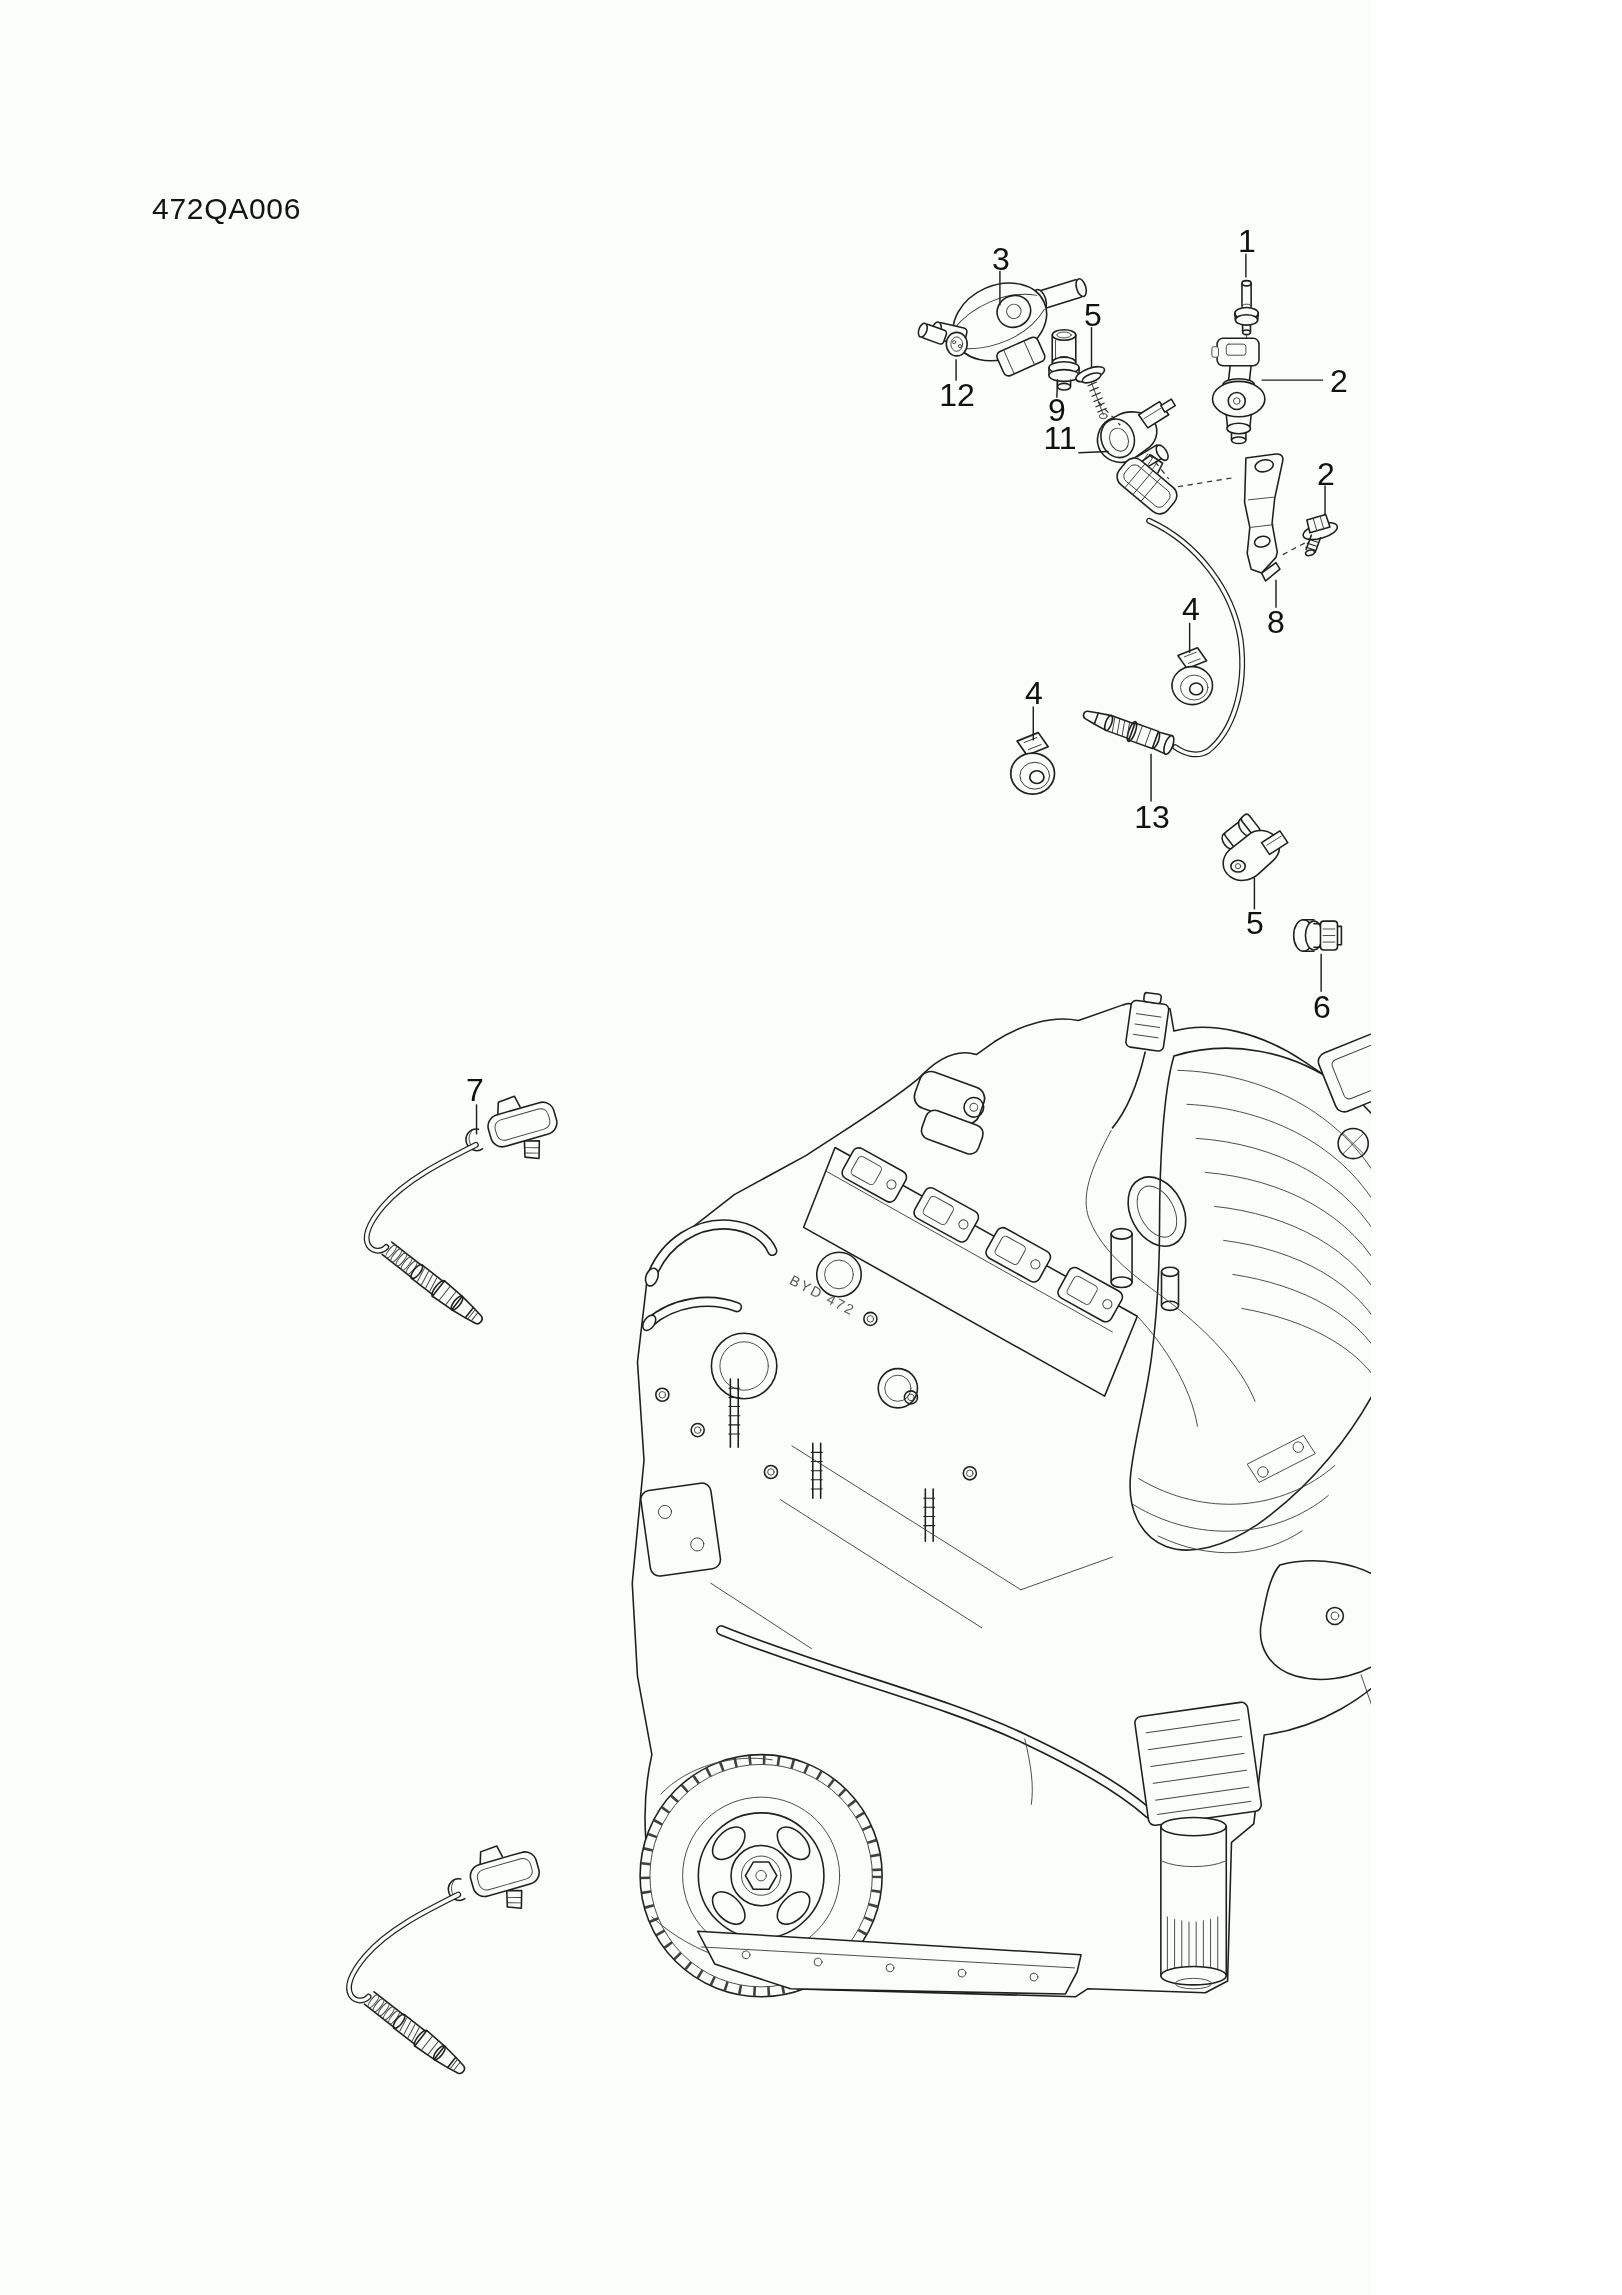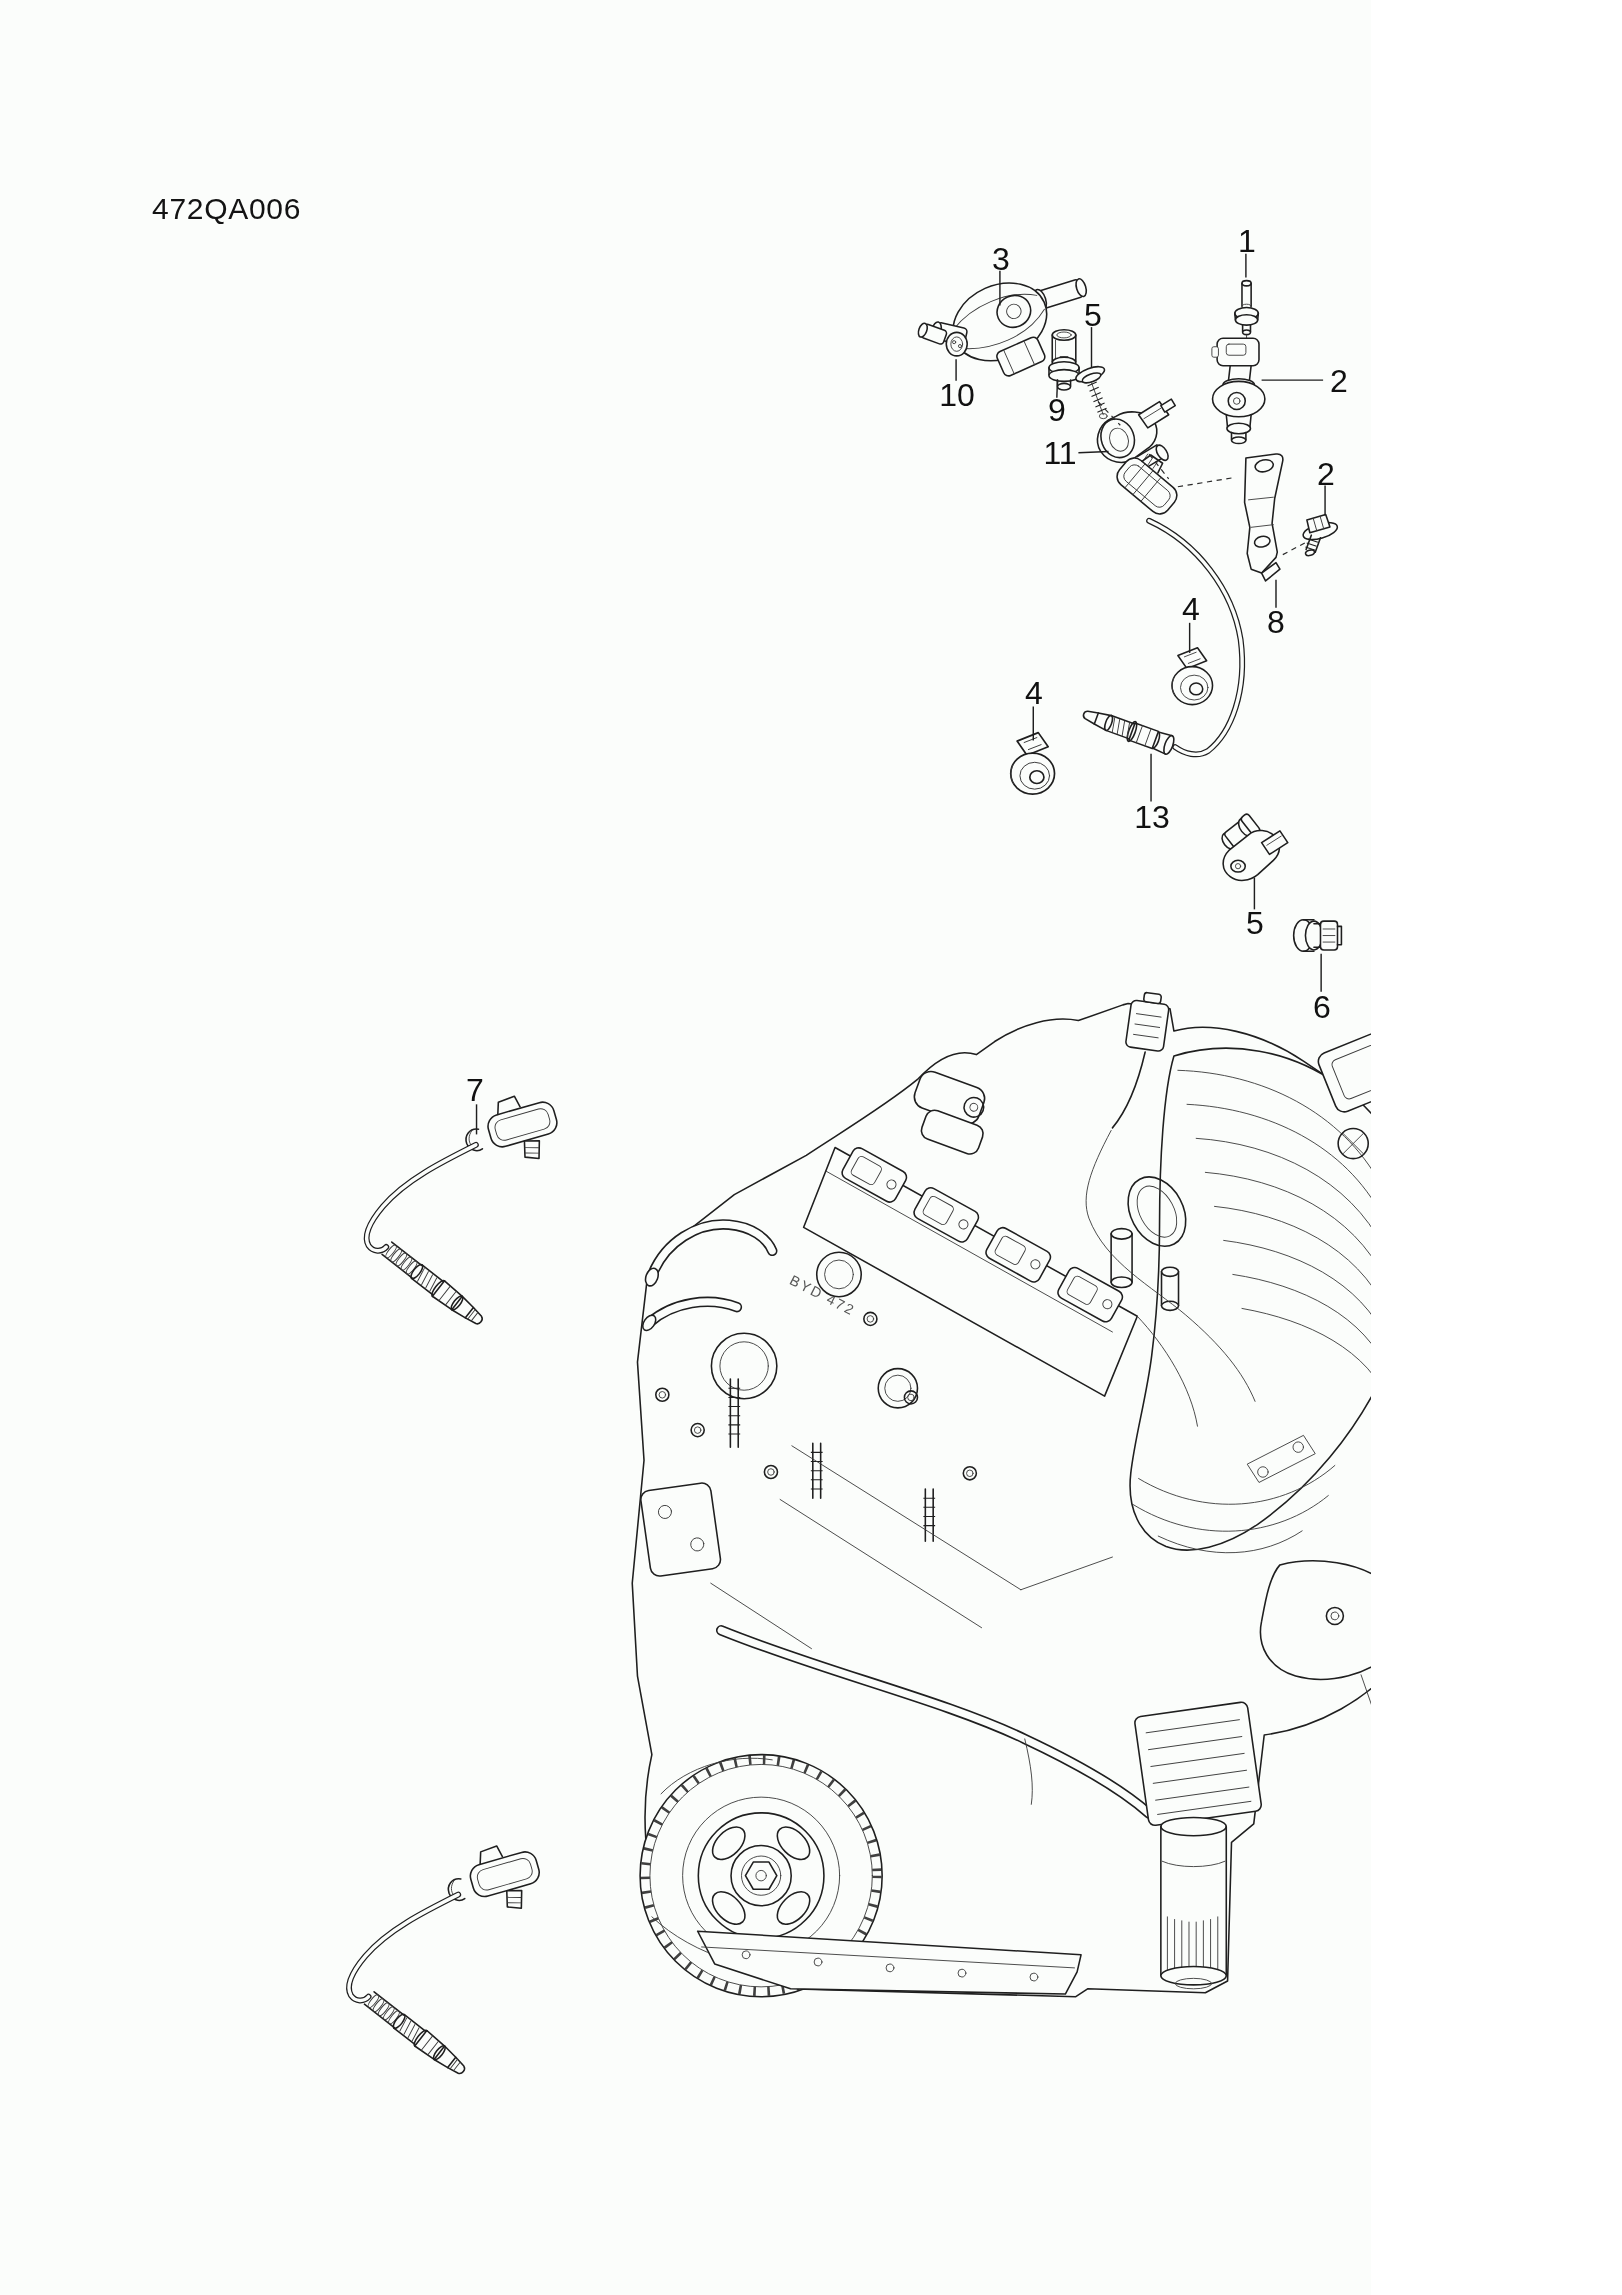--- a/index.html
+++ b/index.html
@@ -467,23 +467,23 @@
       <path class="dash" d="M 1756 694 L 1786 732"></path>
       <path class="dash" d="M 1800 744 L 1886 730"></path>
       <path class="dash" d="M 1994 830 L 1960 848"></path>
     </g>
   </svg>
 
   <div class="callout" style="left:1247px;top:241px">1</div>
   <div class="callout" style="left:1339px;top:381px">2</div>
   <div class="callout" style="left:1001px;top:259px">3</div>
   <div class="callout" style="left:1093px;top:315px">5</div>
-  <div class="callout" style="left:957px;top:395px">10</div>
+  <div class="callout" style="left:957px;top:395px">12</div>
   <div class="callout" style="left:1057px;top:410px">9</div>
-  <div class="callout" style="left:1060px;top:453px">11</div>
+  <div class="callout" style="left:1060px;top:438px">11</div>
   <div class="callout" style="left:1326px;top:474px">2</div>
   <div class="callout" style="left:1191px;top:609px">4</div>
   <div class="callout" style="left:1276px;top:622px">8</div>
   <div class="callout" style="left:1034px;top:693px">4</div>
   <div class="callout" style="left:1152px;top:817px">13</div>
   <div class="callout" style="left:1255px;top:923px">5</div>
   <div class="callout" style="left:1322px;top:1007px">6</div>
   <div class="callout" style="left:475px;top:1090px">7</div>
 
 </div>

